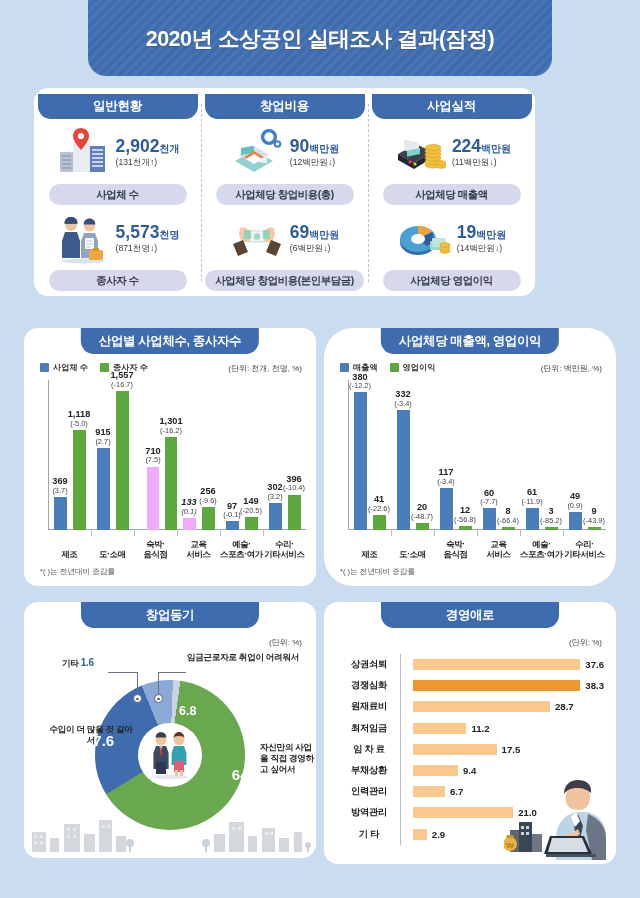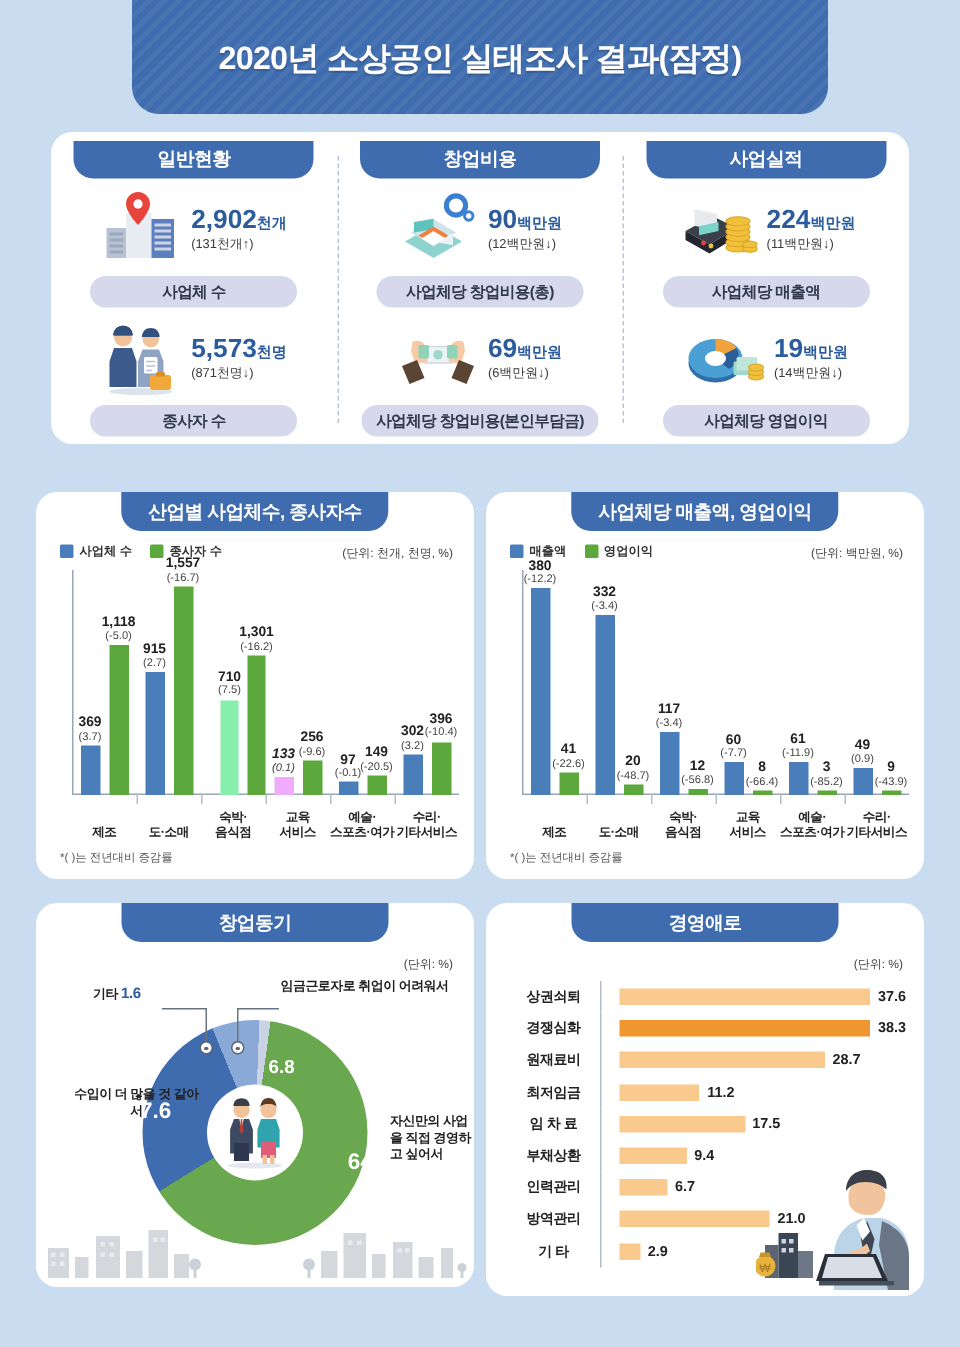--- a/index.html
+++ b/index.html
@@ -19,21 +19,21 @@
     border-radius: 0 0 18px 18px;
     display: flex; align-items: center; justify-content: center;
   }
   .title-banner span {
     color: #fff; font-size: 21.5px; font-weight: bold; letter-spacing: -0.5px;
     text-shadow: 0 1px 1px rgba(0,0,0,.18);
   }
 
   
   .top-card {
-    position: absolute; left: 34px; top: 88px; width: 572px; height: 208px;
+    position: absolute; left: 34px; top: 88px; width: 501px; height: 208px;
     background: #fff; border-radius: 14px;
     display: flex;
   }
   .panel { flex: 1; position: relative; padding-top: 6px; }
   .panel + .panel::before {
     content: ""; position: absolute; left: 0; top: 16px; bottom: 14px;
     border-left: 1.6px dashed #b9c4d8;
   }
   .panel-head {
     width: 160px; height: 25px; margin: 0 auto;
@@ -52,21 +52,21 @@
   .pill {
     margin: 5px auto 0; min-width: 138px; height: 21px; padding: 0 10px;
     background: #d6d9ec; border-radius: 11px;
     display: flex; align-items: center; justify-content: center;
   }
   .pill span { font-size: 10.4px; font-weight: bold; color: #30384e; letter-spacing:-.4px; white-space: nowrap; }
 
   
   .chart-card { position: absolute; background:#fff; border-radius: 14px; }
   .c1 { left: 24px;  top: 328px; width: 292px; height: 258px; }
-  .c2 { left: 324px; top: 328px; width: 292px; height: 258px; }
+  .c2 { left: 324px; top: 328px; width: 292px; height: 258px; border-radius: 29px; }
   .c3 { left: 24px;  top: 602px; width: 292px; height: 256px; }
   .c4 { left: 324px; top: 602px; width: 292px; height: 262px; }
   .chart-head {
     position: absolute; left: 50%; transform: translateX(-50%); top: 0;
     min-width: 178px; padding: 0 18px; height: 26px;
     background: #3f6cae; border-radius: 0 0 13px 13px;
     display: flex; align-items: center; justify-content: center;
   }
   .chart-head span { color: #fff; font-size: 12.5px; font-weight: bold; letter-spacing:-.4px; white-space: nowrap; }
 
@@ -395,21 +395,21 @@
                   <span class="p">(-16.7)</span>
                 </div>
               </div>
             </div>
             <div class="cat">
               <div>도·소매</div>
             </div>
           </div>
           <div class="grp">
             <div class="bars">
-              <div class="bar" style="height: 63.4824px; background: #86efac; margin-left: 13px;">
+              <div class="bar" style="height: 63.4824px; background: #f0abfc; margin-left: 13px;">
                 <div class="lbl">
                   <span class="v">710</span>
                   <span class="p">(7.5)</span>
                 </div>
               </div>
               <div class="bar" style="height: 93px; background: rgb(92, 168, 60);">
                 <div class="lbl">
                   <span class="v">1,301</span>
                   <span class="p">(-16.2)</span>
                 </div>

